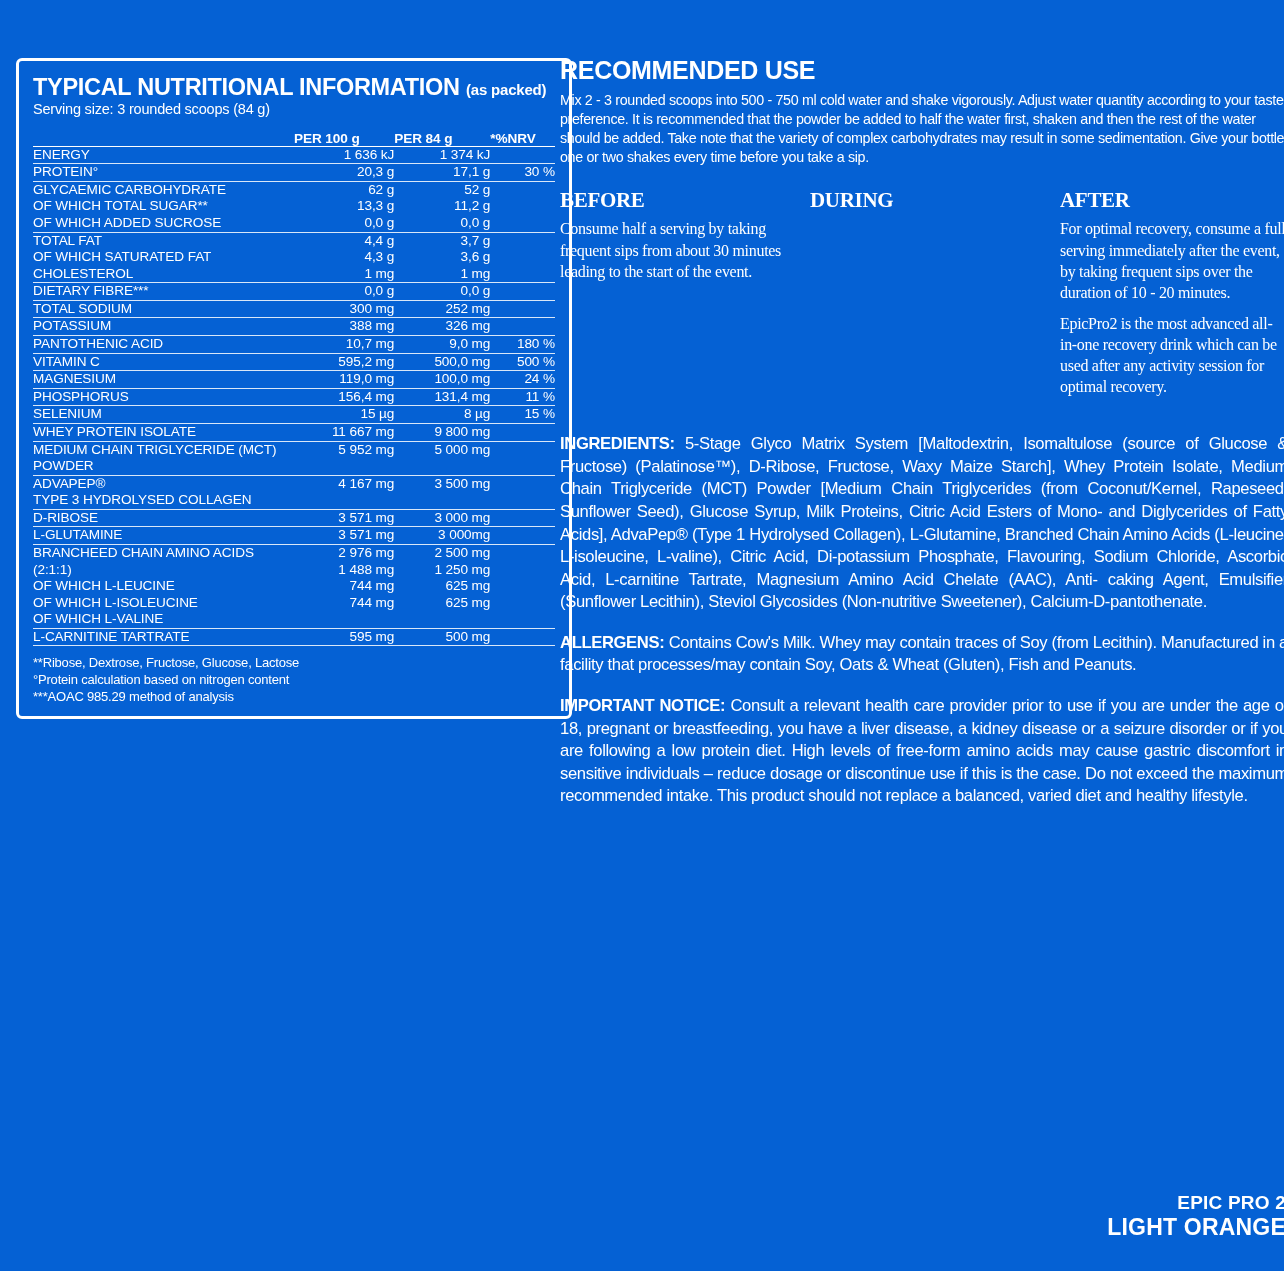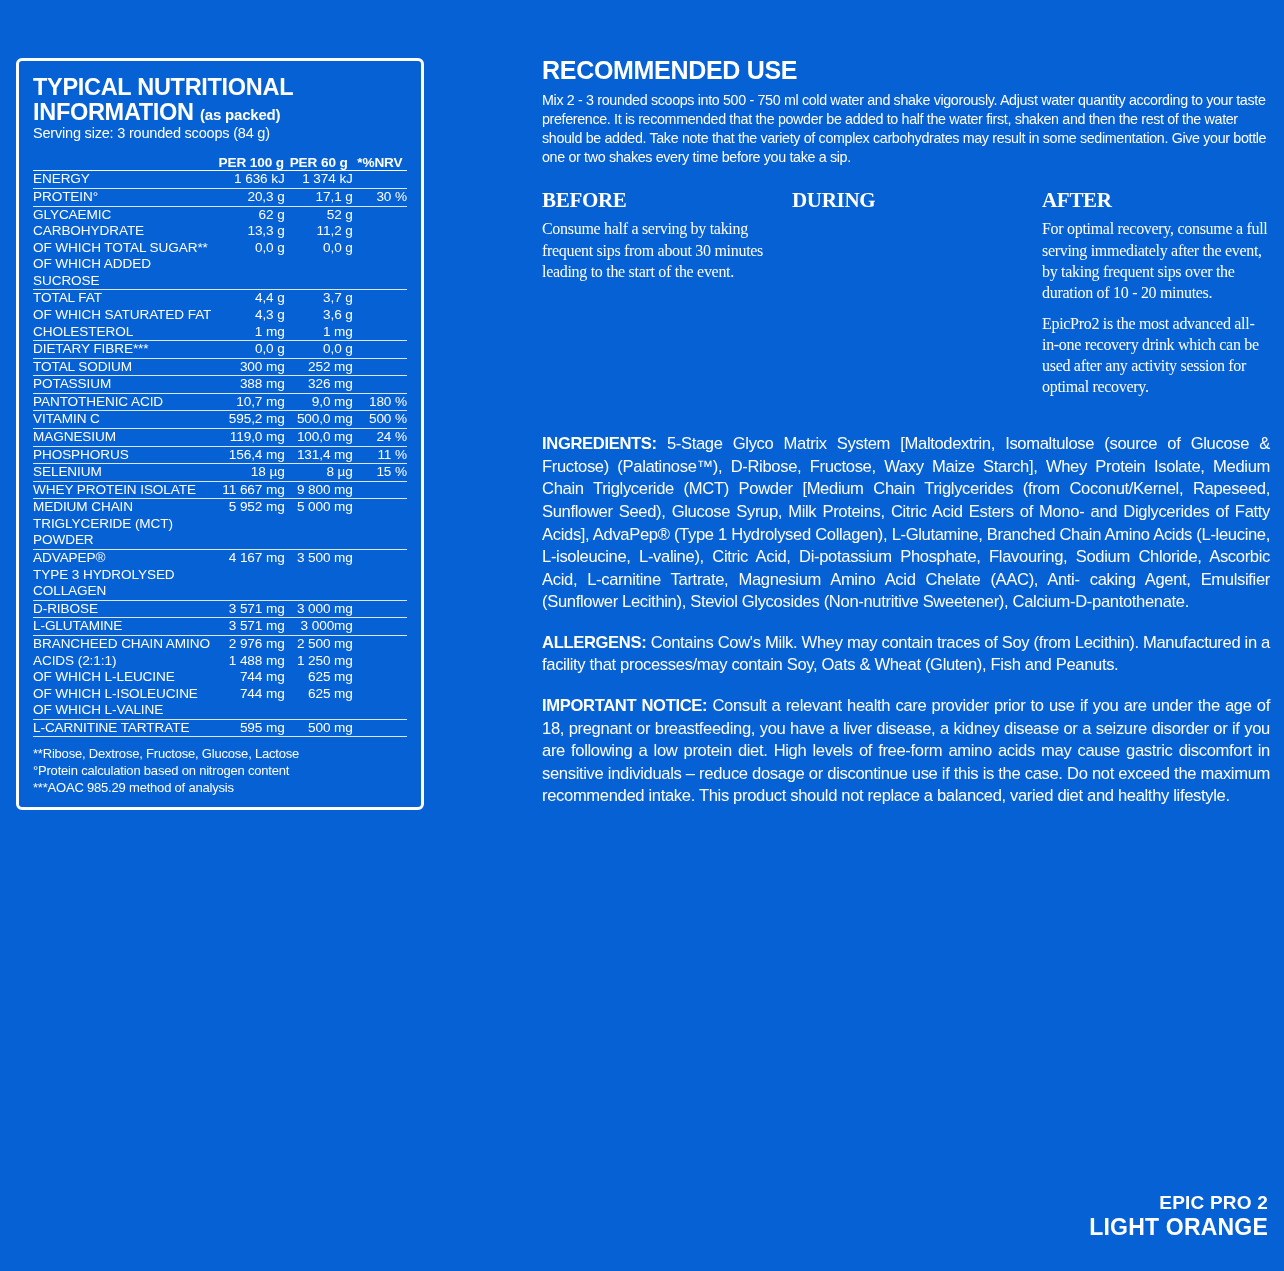--- a/index.html
+++ b/index.html
@@ -27,21 +27,21 @@
   .left-col {
     width: 538px;
     padding: 58px 0 0 16px;
     box-sizing: border-box;
   }
   .nutrition-box {
     border: 3px solid #ffffff;
     border-radius: 6px;
     padding: 14px 14px 10px 14px;
     box-sizing: border-box;
-    width: 408px;
+    width: 556px;
   }
   .nut-title {
     font-size: 23.5px;
     font-weight: bold;
     letter-spacing: -0.3px;
     line-height: 1.05;
   }
   .nut-title .as-packed {
     font-size: 15px;
     font-weight: bold;
@@ -59,21 +59,21 @@
     font-size: 13.6px;
     letter-spacing: -0.1px;
   }
   table.nut th, table.nut td {
     padding: 0;
     vertical-align: top;
   }
   .hdr th {
     font-weight: bold;
     font-size: 13.6px;
-    text-align: center;
+    text-align: left;
     padding-bottom: 4px;
     border-bottom: 1.5px solid #ffffff;
   }
   .hdr th.blank { border-bottom: 1.5px solid #ffffff; }
   .col-name { width: 250px; text-align: left !important; }
   .col-100 { width: 96px; }
   .col-84 { width: 92px; }
   .col-nrv { width: 62px; }
 
   tr.grp > td {
@@ -171,21 +171,21 @@
         <span>TYPICAL NUTRITIONAL INFORMATION</span>
         <span class="as-packed">(as packed)</span>
       </div>
       <div class="nut-sub">Serving size: 3 rounded scoops (84 g)</div>
 
       <table class="nut">
         <thead>
           <tr class="hdr">
             <th class="col-name blank"></th>
             <th class="col-100">PER 100 g</th>
-            <th class="col-84">PER 60 g</th>
+            <th class="col-84">PER 84 g</th>
             <th class="col-nrv">*%NRV</th>
           </tr>
         </thead>
         <tbody>
           <tr class="grp">
             <td class="nm multi">ENERGY</td>
             <td class="v">1 636 kJ</td>
             <td class="v">1 374 kJ</td>
             <td class="v"></td>
           </tr>
@@ -256,21 +256,21 @@
             <td class="v">24 %</td>
           </tr>
           <tr class="grp">
             <td class="nm multi">PHOSPHORUS</td>
             <td class="v">156,4 mg</td>
             <td class="v">131,4 mg</td>
             <td class="v">11 %</td>
           </tr>
           <tr class="grp">
             <td class="nm multi">SELENIUM</td>
-            <td class="v">18 µg</td>
+            <td class="v">15 µg</td>
             <td class="v">8 µg</td>
             <td class="v">15 %</td>
           </tr>
           <tr class="grp">
             <td class="nm multi">WHEY PROTEIN ISOLATE</td>
             <td class="v">11 667 mg</td>
             <td class="v">9 800 mg</td>
             <td class="v"></td>
           </tr>
           <tr class="grp">

